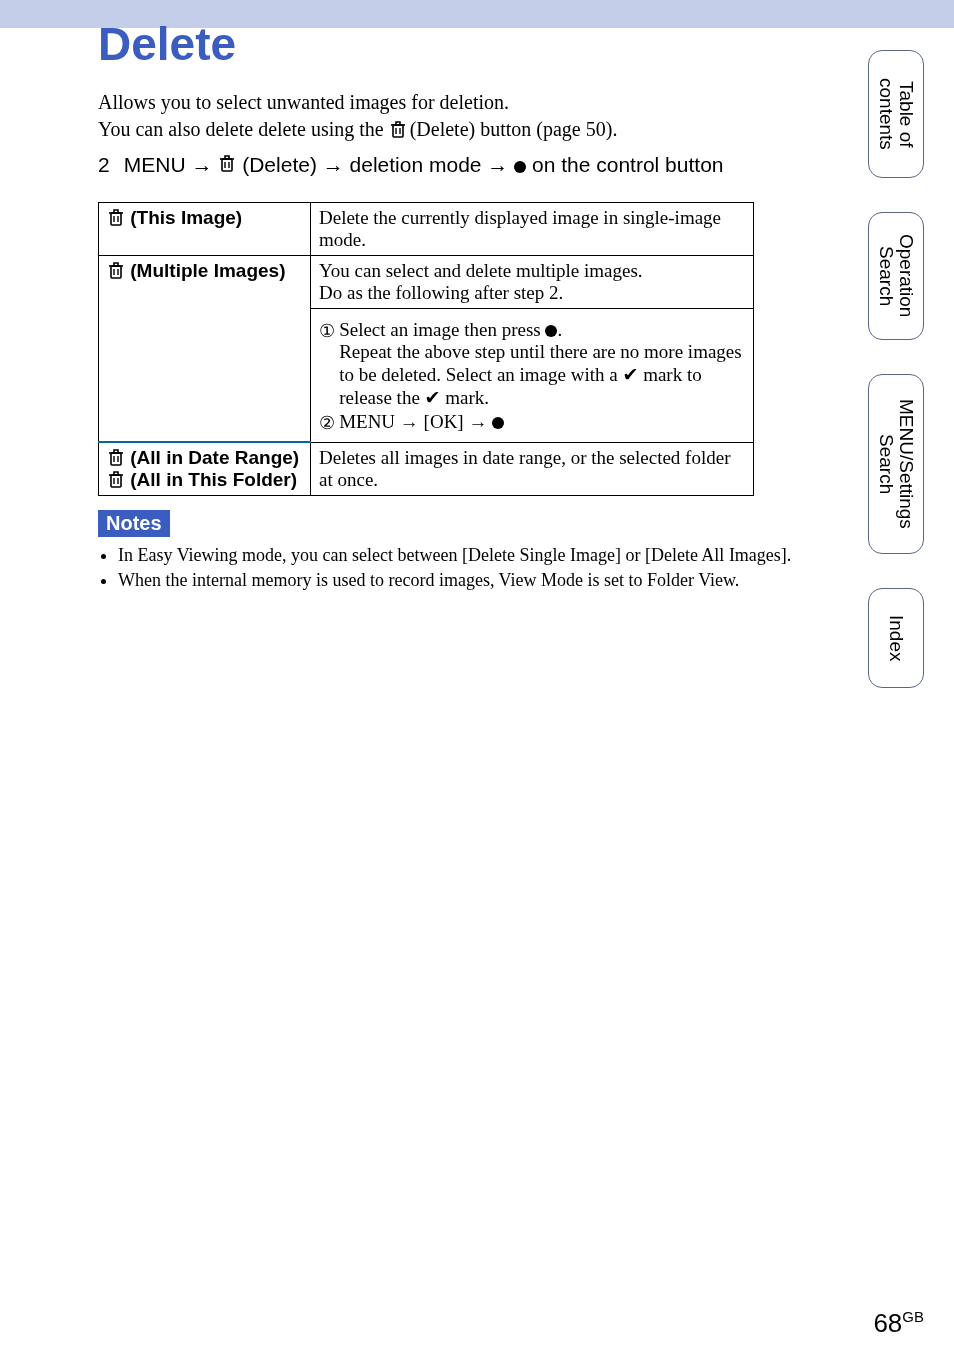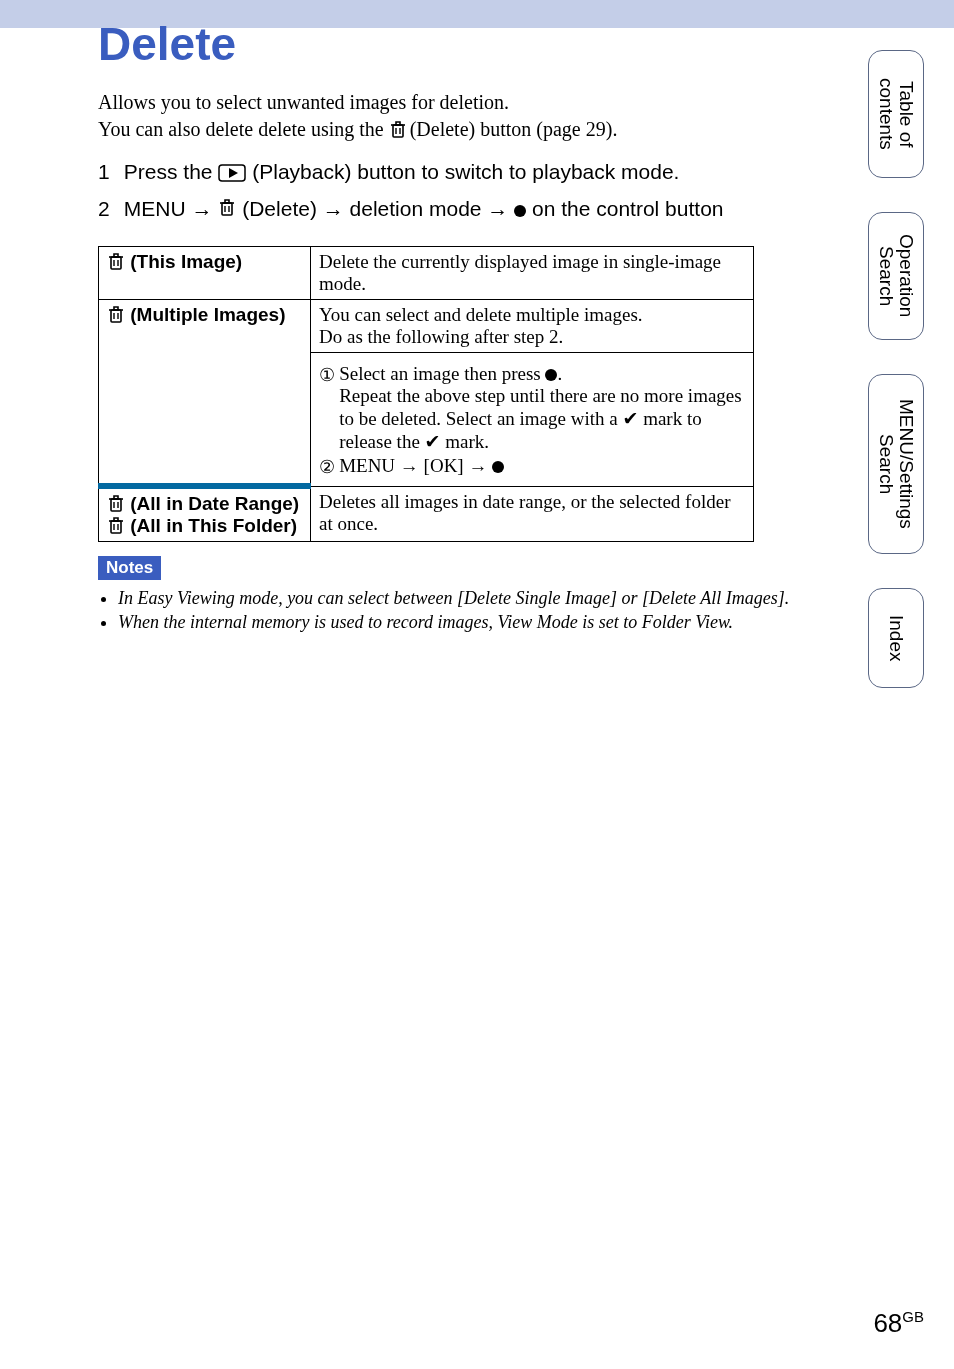--- a/index.html
+++ b/index.html
@@ -28,21 +28,21 @@
   h1.title {
     font-family: Arial, Helvetica, sans-serif;
     font-weight: bold;
     color: #3a5dbf;
     font-size: 46px;
     margin: 0 0 18px 0;
   }
   .intro {
     font-size: 20px;
     line-height: 1.35;
-    margin-bottom: 11px;
+    margin-bottom: 4px;
     font-family: "Times New Roman", Times, serif;
     max-width: 720px;
   }
   .steps {
     font-family: Arial, Helvetica, sans-serif;
     font-size: 21px;
     line-height: 1.75;
     margin-bottom: 18px;
   }
   .steps .num {
@@ -79,32 +79,31 @@
   .sub-steps .circ {
     font-size: 18px;
     line-height: 1.4;
   }
   .notes-badge {
     display: inline-block;
     background: #3a5dbf;
     color: #fff;
     font-family: Arial, Helvetica, sans-serif;
     font-weight: bold;
-    font-size: 17px;
+    font-size: 20px;
     padding: 2px 8px;
     margin-top: 14px;
   }
   ul.notes {
     margin: 6px 0 0 0;
     padding-left: 20px;
     font-size: 18px;
     font-family: "Times New Roman", Times, serif;
     line-height: 1.35;
     max-width: 760px;
-    font-style: italic;
   }
 
   
   .side-tabs {
     position: absolute;
     right: 30px;
     top: 50px;
     display: flex;
     flex-direction: column;
     gap: 34px;
@@ -183,33 +182,24 @@
 <div class="page">
 
   <h1 class="title">Delete</h1>
 
   <div class="intro">
     <span>Allows you to select unwanted images for deletion.</span><br>
     <span>You can also delete delete using the </span>
     <svg class="icn" width="16" height="20">
         <use href="#trash"></use>
       </svg>
-    <span> (Delete) button (page 29).</span>
+    <span> (Delete) button (page 50).</span>
   </div>
 
   <div class="steps">
-    <div>
-      <span class="num">1</span>
-      <span>Press the </span>
-      <svg class="icn" width="28" height="18">
-        <rect x="1" y="1" width="26" height="16" rx="3" fill="none" stroke="#000" stroke-width="1.5"></rect>
-        <polygon points="11,4 20,9 11,14" fill="#000"></polygon>
-      </svg>
-      <span> (Playback) button to switch to playback mode.</span>
-    </div>
     <div>
       <span class="num">2</span>
       <span>MENU </span>
       <span class="arrow">→</span>
       <svg class="icn" width="18" height="22">
           <use href="#trash"></use>
         </svg>
       <span> (Delete) </span>
       <span class="arrow">→</span>
       <span> deletion mode </span>
@@ -226,21 +216,21 @@
         <svg class="icn" width="18" height="20">
               <use href="#trash"></use>
             </svg>
         <span class="label-text">(This Image)</span>
       </td>
       <td class="desc">
         <span>Delete the currently displayed image in single-image mode.</span>
       </td>
     </tr>
     <tr>
-      <td class="label" rowspan="2" style="border-bottom:6px solid #0369a1">
+      <td class="label" rowspan="2" style="border-bottom:2px solid #0369a1">
         <svg class="icn" width="18" height="20">
               <use href="#trash"></use>
             </svg>
         <span class="label-text">(Multiple Images)</span>
       </td>
       <td class="desc">
         <span>You can select and delete multiple images.</span><br>
         <span>Do as the following after step 2.</span>
       </td>
     </tr>

